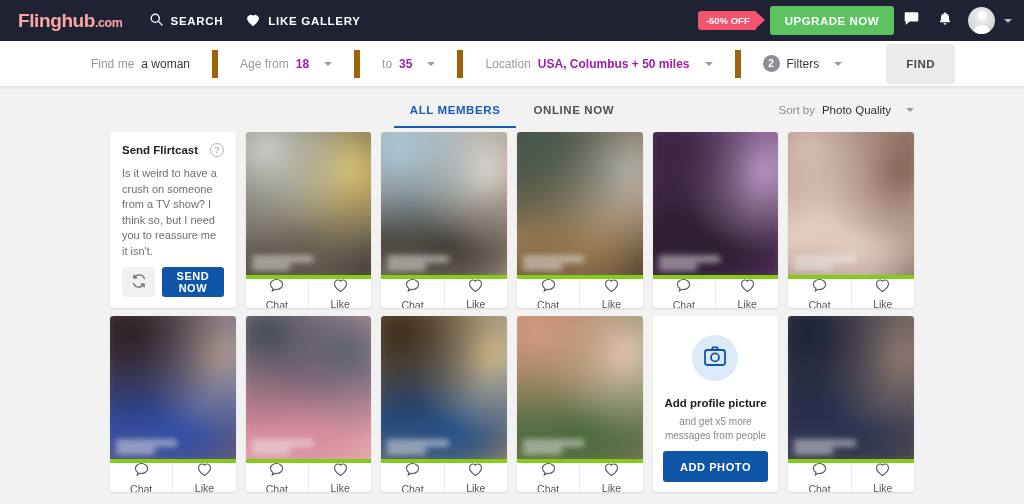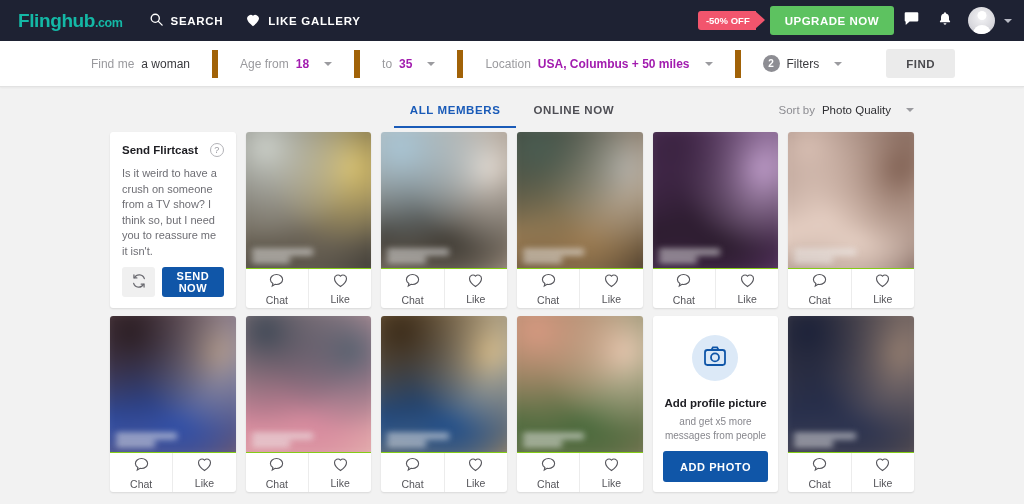--- a/index.html
+++ b/index.html
@@ -14,21 +14,21 @@
   
   .topbar {
     height: 41px;
     background: #1e2233;
     display: flex;
     align-items: center;
     padding: 0 12px 0 18px;
     position: relative;
   }
   .logo {
-    color: #14b8a6;
+    color: #fca5a5;
     font-size: 19px;
     font-weight: 700;
     letter-spacing: -0.4px;
     white-space: nowrap;
     text-align: right;
   }
   .logo .dotcom { font-size: 12.5px; font-weight: 700; }
   .topnav {
     display: flex;
     align-items: center;
@@ -172,21 +172,21 @@
     display: flex; align-items: center; justify-content: center;
   }
   .find-btn {
     background: #ebebeb;
     color: #4a4a4e;
     font-size: 11.5px;
     font-weight: 700;
     letter-spacing: 0.5px;
     border: none;
     border-radius: 3px;
-    height: 29px;
+    height: 40px;
     padding: 0 20px;
     margin-left: 22px;
     cursor: pointer;
     font-family: inherit;
   }
 
   
   .tabsrow {
     height: 45px;
     display: flex;
@@ -267,23 +267,24 @@
   }
   .photo .nameplate i {
     display: block;
     height: 6px;
     background: rgba(240,240,240,0.62);
     border-radius: 1px;
   }
   .photo .nameplate i.w1 { width: 54%; }
   .photo .nameplate i.w2 { width: 34%; }
   .actions {
-    height: 40px;
-    border-top: 1px solid #84cc16;
-    display: flex;
+    height: 33px;
+    border-top: 4px solid #84cc16;
+    display: flex;
+    text-decoration: underline;
   }
   .action {
     flex: 1;
     display: flex;
     flex-direction: column;
     align-items: center;
     justify-content: center;
     gap: 3px;
     cursor: pointer;
   }

